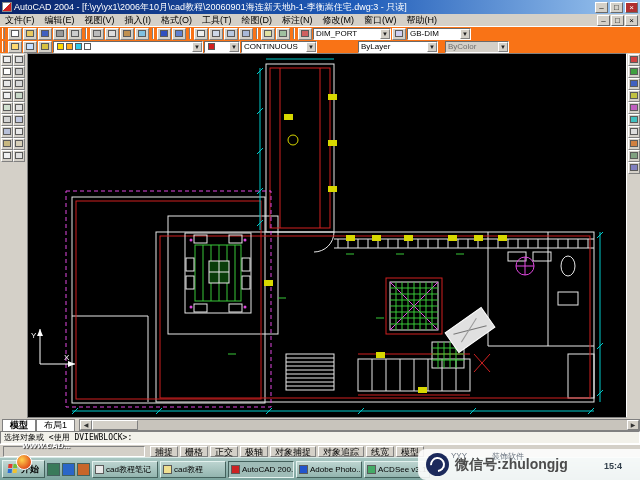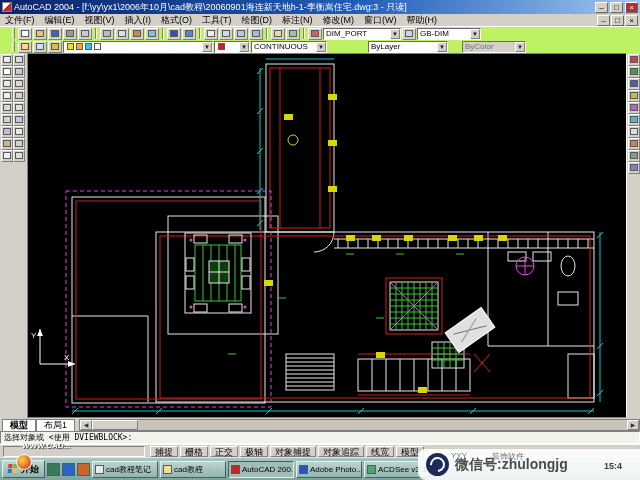--- a/index.html
+++ b/index.html
@@ -6,21 +6,21 @@
 html,body{width:640px;height:480px}
 body{position:relative;overflow:hidden;background:#d4d0c8;font-family:"Liberation Sans","DejaVu Sans",sans-serif;font-size:9px;color:#000}
 .titlebar{position:absolute;left:0;top:0;right:0;height:14px;background:linear-gradient(90deg,#0a246a 0%,#1e5bb8 55%,#9ec7f0 100%);display:flex;align-items:center;gap:2px;padding:0 2px;color:#fff}
 .appicon{width:10px;height:10px;background:linear-gradient(135deg,#fff 45%,#d02020 46%);border:1px solid #888;flex:none}
 .title-text{flex:1;font-size:9px;font-weight:normal;white-space:nowrap;overflow:hidden}
 .winbtn{width:13px;height:11px;background:#d4d0c8;border:1px solid;border-color:#fff #6a6a6a #6a6a6a #fff;color:#000;font-size:8px;line-height:9px;text-align:center;flex:none}
 .closebtn{background:#b03030;color:#fff}
 .menubar{position:absolute;left:0;top:14px;right:0;height:13px;background:#d4d0c8;display:flex;align-items:center;border-bottom:1px solid #fff}
 .menu-item{padding:0 5px;line-height:12px;white-space:nowrap}
 .mdi{margin-left:auto;display:flex;gap:1px;padding-right:2px}
-.toolbar{position:absolute;left:0;right:0;height:13px;background:#bef264;display:flex;align-items:center;gap:1px;padding-left:10px}
+.toolbar{position:absolute;left:0;right:0;height:13px;background:#f97316;display:flex;align-items:center;gap:1px;padding-left:0}
 .tb1{top:27px}.tb2{top:40px}
 .grip{width:3px;height:11px;border-left:1px solid #fff;border-right:1px solid #808080;margin:0 2px;flex:none}
 .tbtn{width:14px;height:12px;background:#d4d0c8;border:1px solid;border-color:#fff #808080 #808080 #fff;flex:none}
 .chip{display:block;width:8px;height:7px;margin:1px auto;border:1px solid #5a5a5a}
 .sep{width:2px;height:11px;border-left:1px solid #808080;border-right:1px solid #fff;margin:0 2px;flex:none}
 .dd{height:12px;background:#fff;border:1px solid;border-color:#6a6a6a #fff #fff #6a6a6a;display:flex;align-items:center;font-size:8px;padding-left:2px;flex:none;overflow:hidden}
 .ddtext{white-space:nowrap;overflow:hidden;flex:1}
 .ddarrow{width:10px;height:10px;background:#d4d0c8;border:1px solid;border-color:#fff #808080 #808080 #fff;font-size:6px;line-height:9px;text-align:center;flex:none;margin-left:auto;color:#222}
 .dd .chip{margin:0 1px;flex:none;width:7px;height:7px}
 .dd.disabled{background:#d4d0c8;color:#707070}
@@ -192,21 +192,21 @@
     <span class="ddarrow">▼</span>
   </span>
   <span class="dd" style="width:76px">
     <span class="ddtext">CONTINUOUS</span>
     <span class="ddarrow">▼</span>
   </span>
   <span class="dd" style="width:80px;margin-left:40px">
     <span class="ddtext">ByLayer</span>
     <span class="ddarrow">▼</span>
   </span>
-  <span class="dd disabled" style="width:64px;margin-left:13px">
+  <span class="dd disabled" style="width:64px;margin-left:6px">
     <span class="ddtext">ByColor</span>
     <span class="ddarrow">▼</span>
   </span>
 </div>
 
 <div class="workarea">
   <div class="leftbar">
     <span class="tbtn">
         <i class="chip" style="background:#eee"></i>
       </span>

